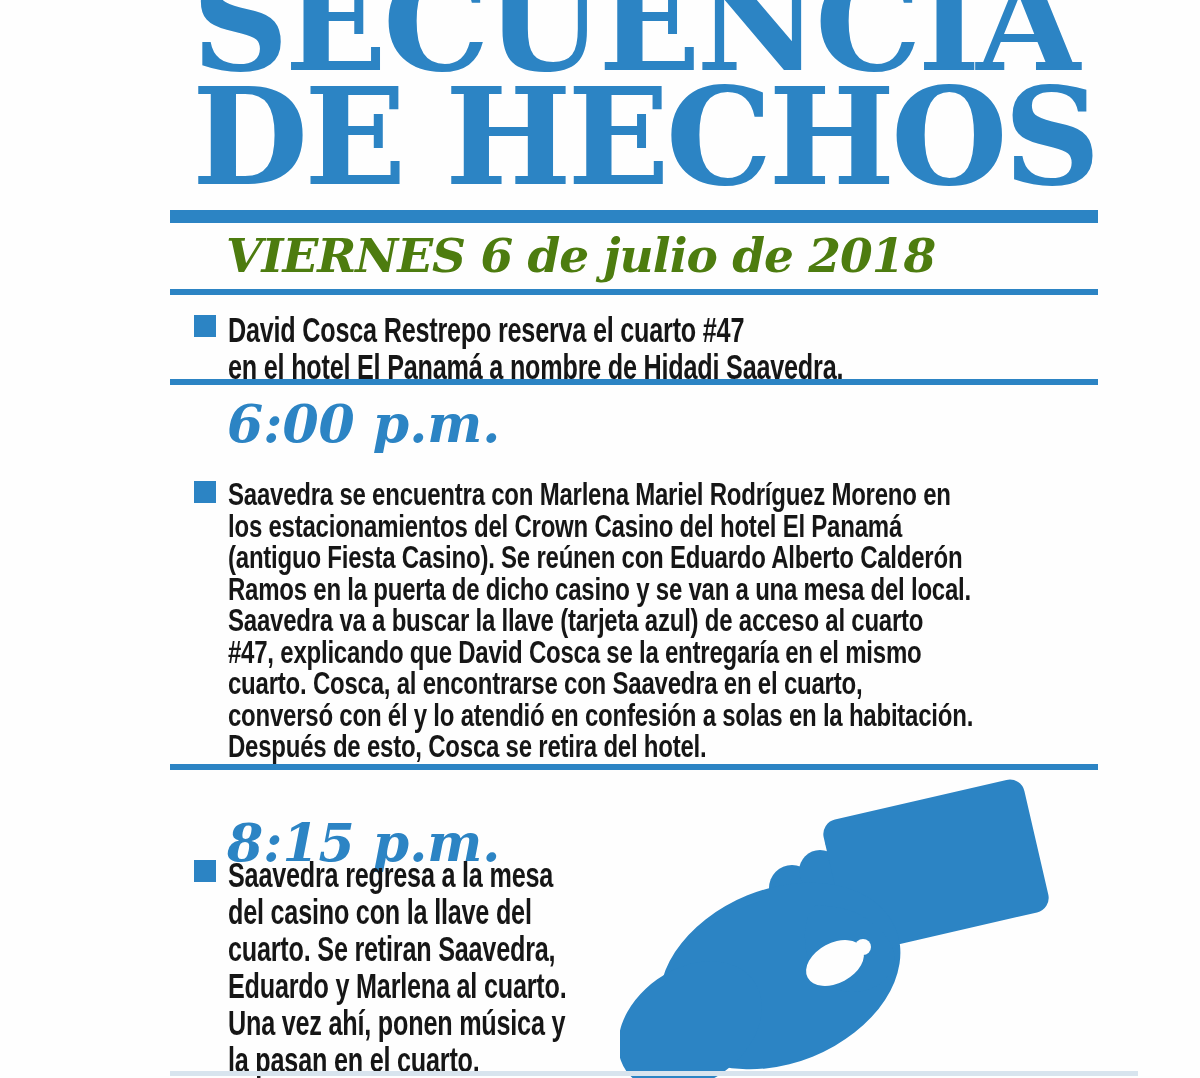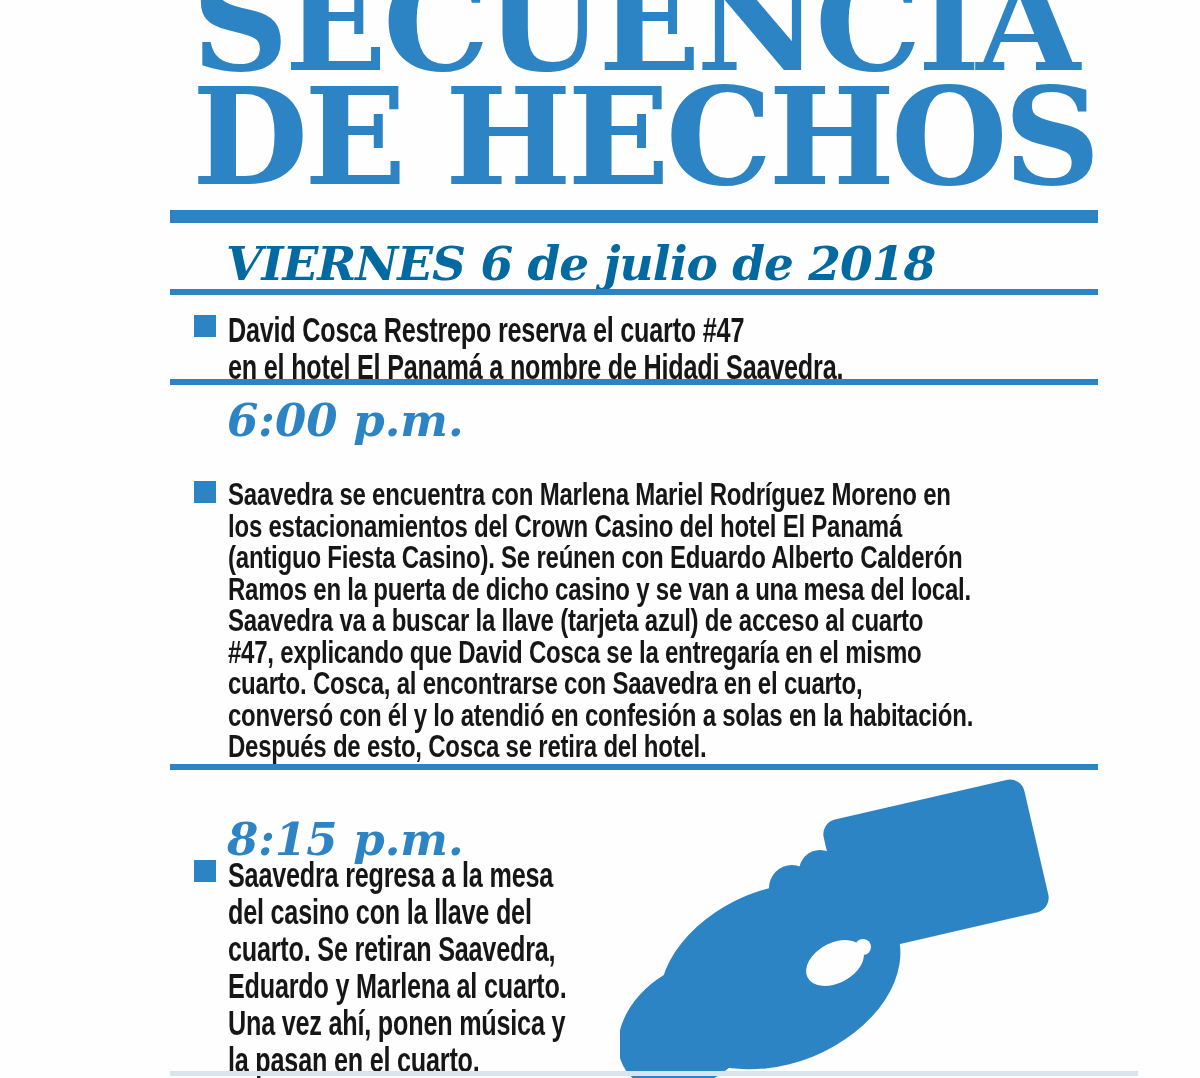--- a/index.html
+++ b/index.html
@@ -29,31 +29,31 @@
   
   .rule{background:#2C84C4;left:170px;width:928px;}
   .rule.thick{top:210px;height:13px;}
   .rule.r1{top:289px;height:6px;}
   .rule.r2{top:379px;height:6px;}
   .rule.r3{top:764px;height:6px;}
   .rule.bottom{top:1071px;height:5px;background:#D8E4EE;width:968px;}
 
   
   .date-header{
-    left:226px;top:240px;
+    left:226px;top:232px;
     font-family:"DejaVu Serif",serif;
     font-weight:bold;font-style:italic;
     font-size:47px;line-height:1;
-    color:#0369a1;white-space:nowrap;letter-spacing:-1px;
+    color:#4d7c0f;white-space:nowrap;letter-spacing:-1px;
   }
   .time-heading{
     left:227px;
     font-family:"DejaVu Serif",serif;
     font-weight:bold;font-style:italic;
-    font-size:45px;line-height:1;
+    font-size:52px;line-height:1;
     color:#2C84C4;white-space:nowrap;
   }
   .time-heading.t1{top:398px;}
   .time-heading.t2{top:817px;}
 
   
   .bullet-sq{width:22px;height:22px;background:#2C84C4;left:194px;}
   .bullet-sq.b1{top:315px;}
   .bullet-sq.b2{top:481px;}
   .bullet-sq.b3{top:860px;}

